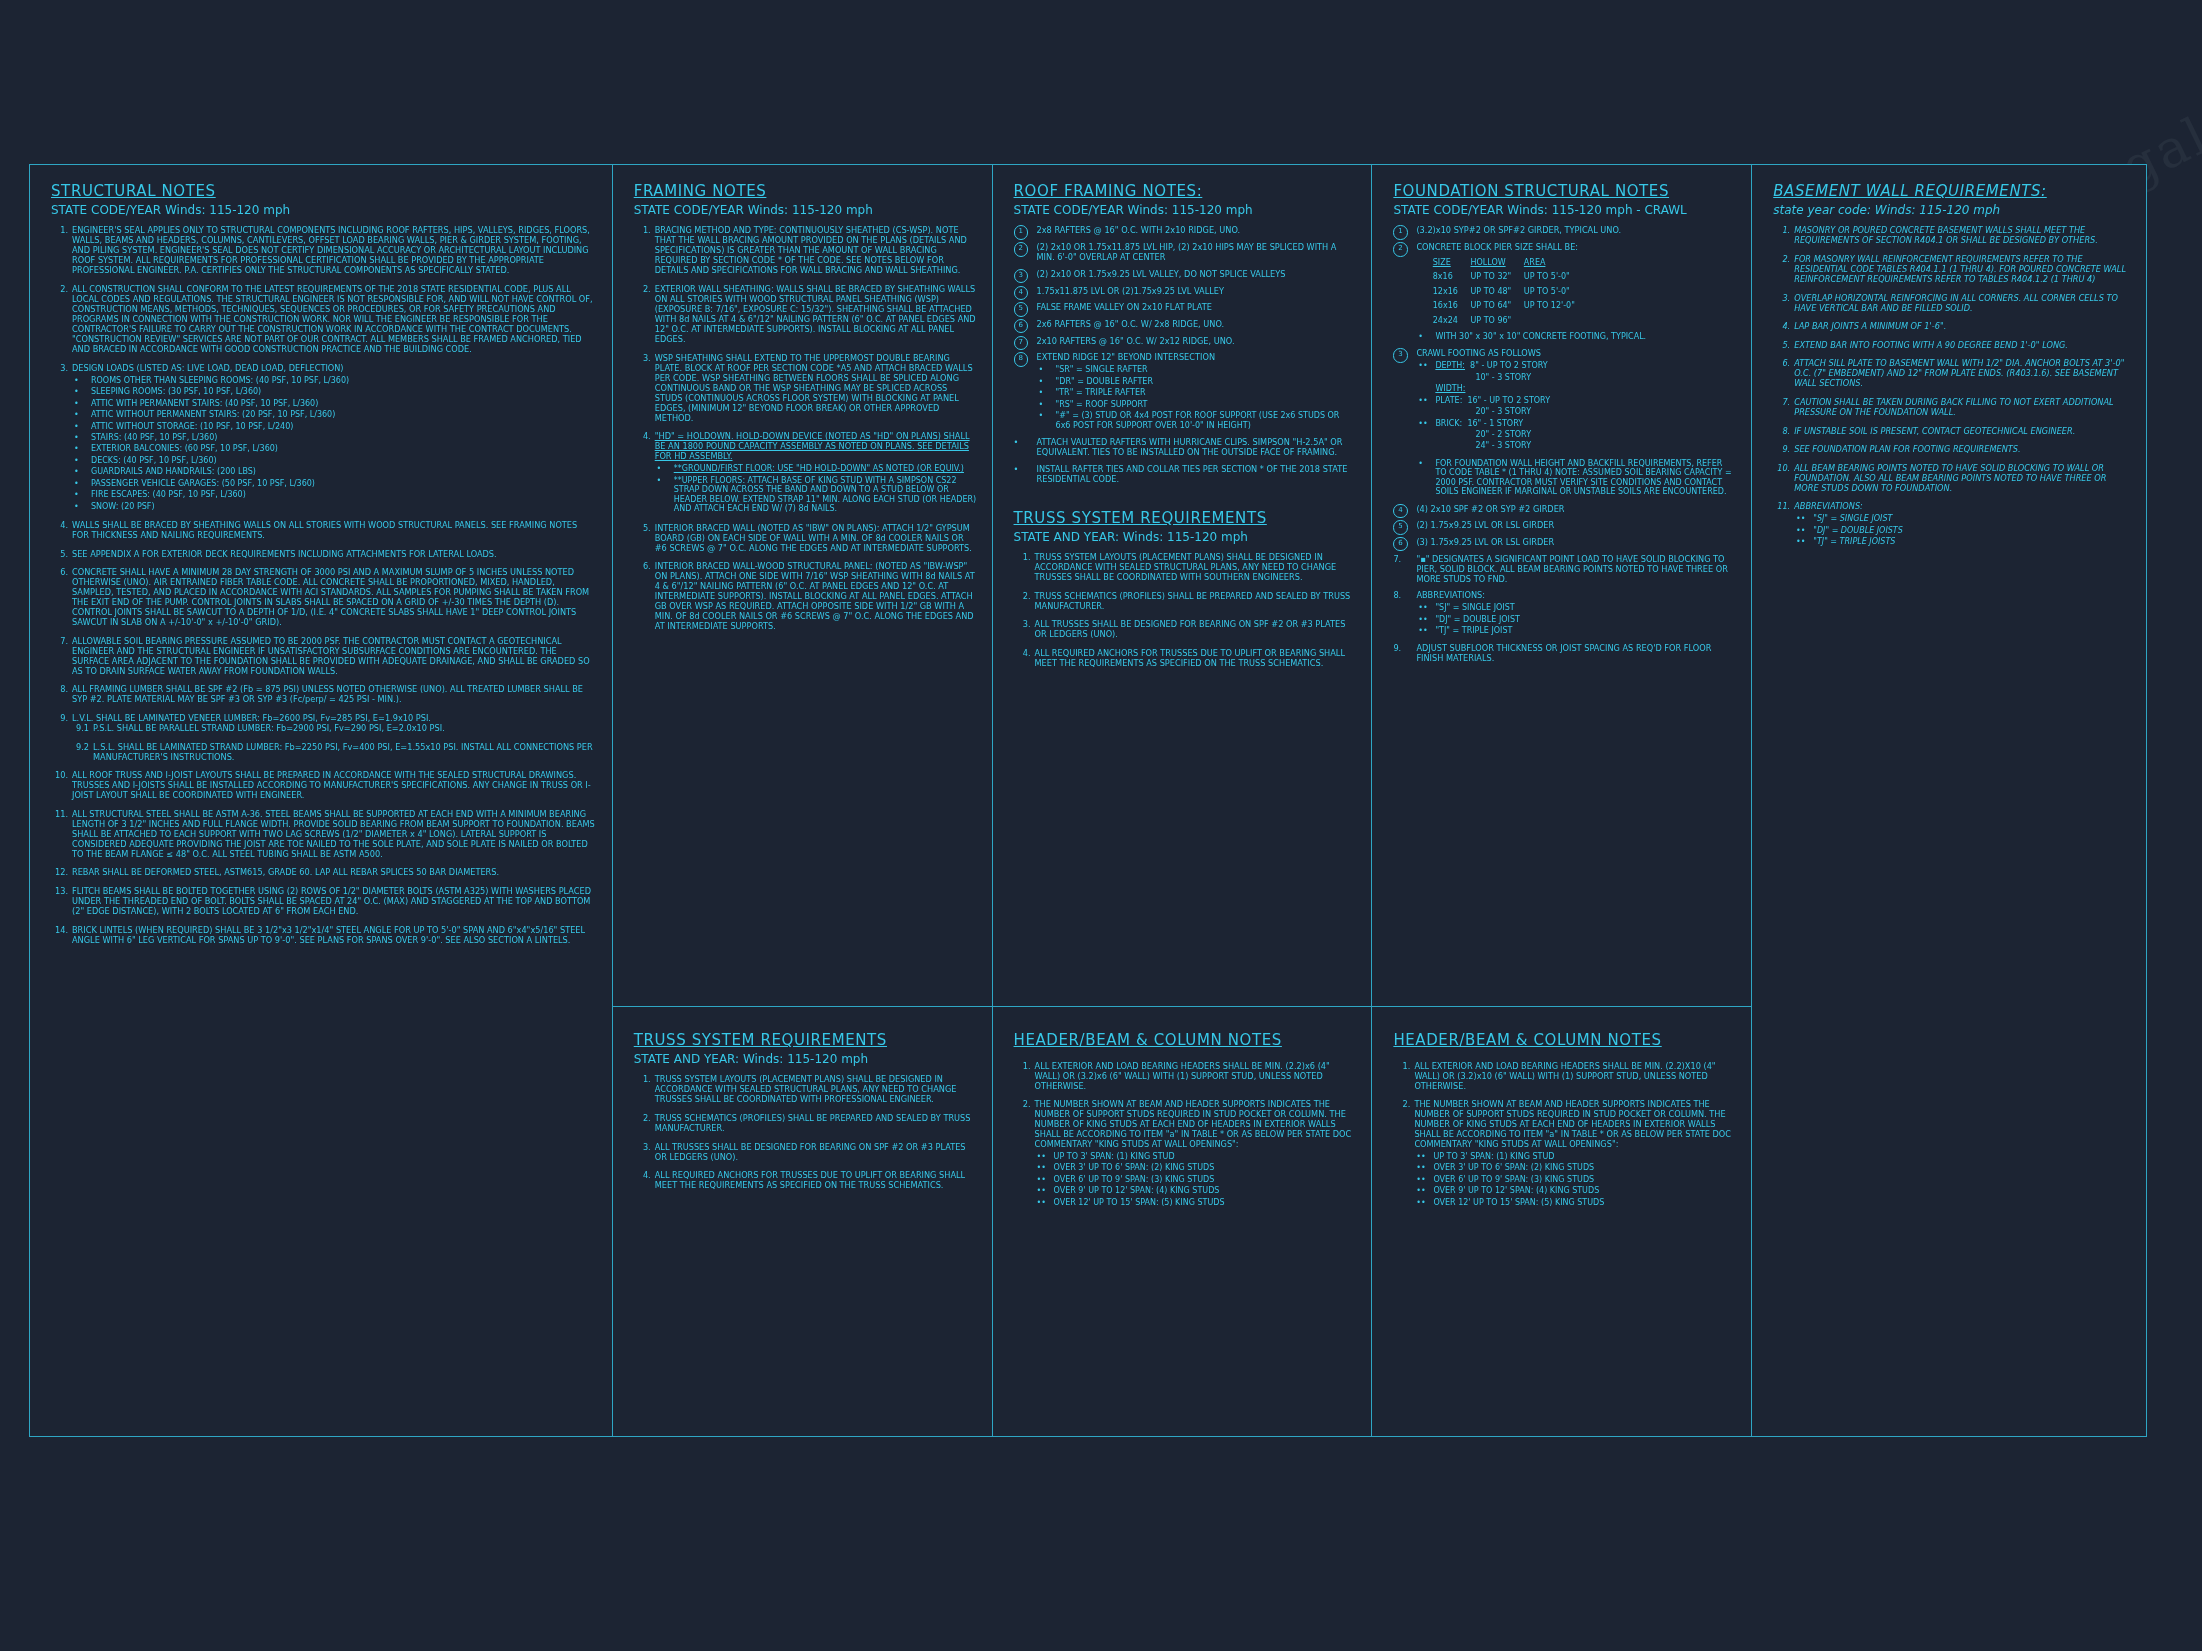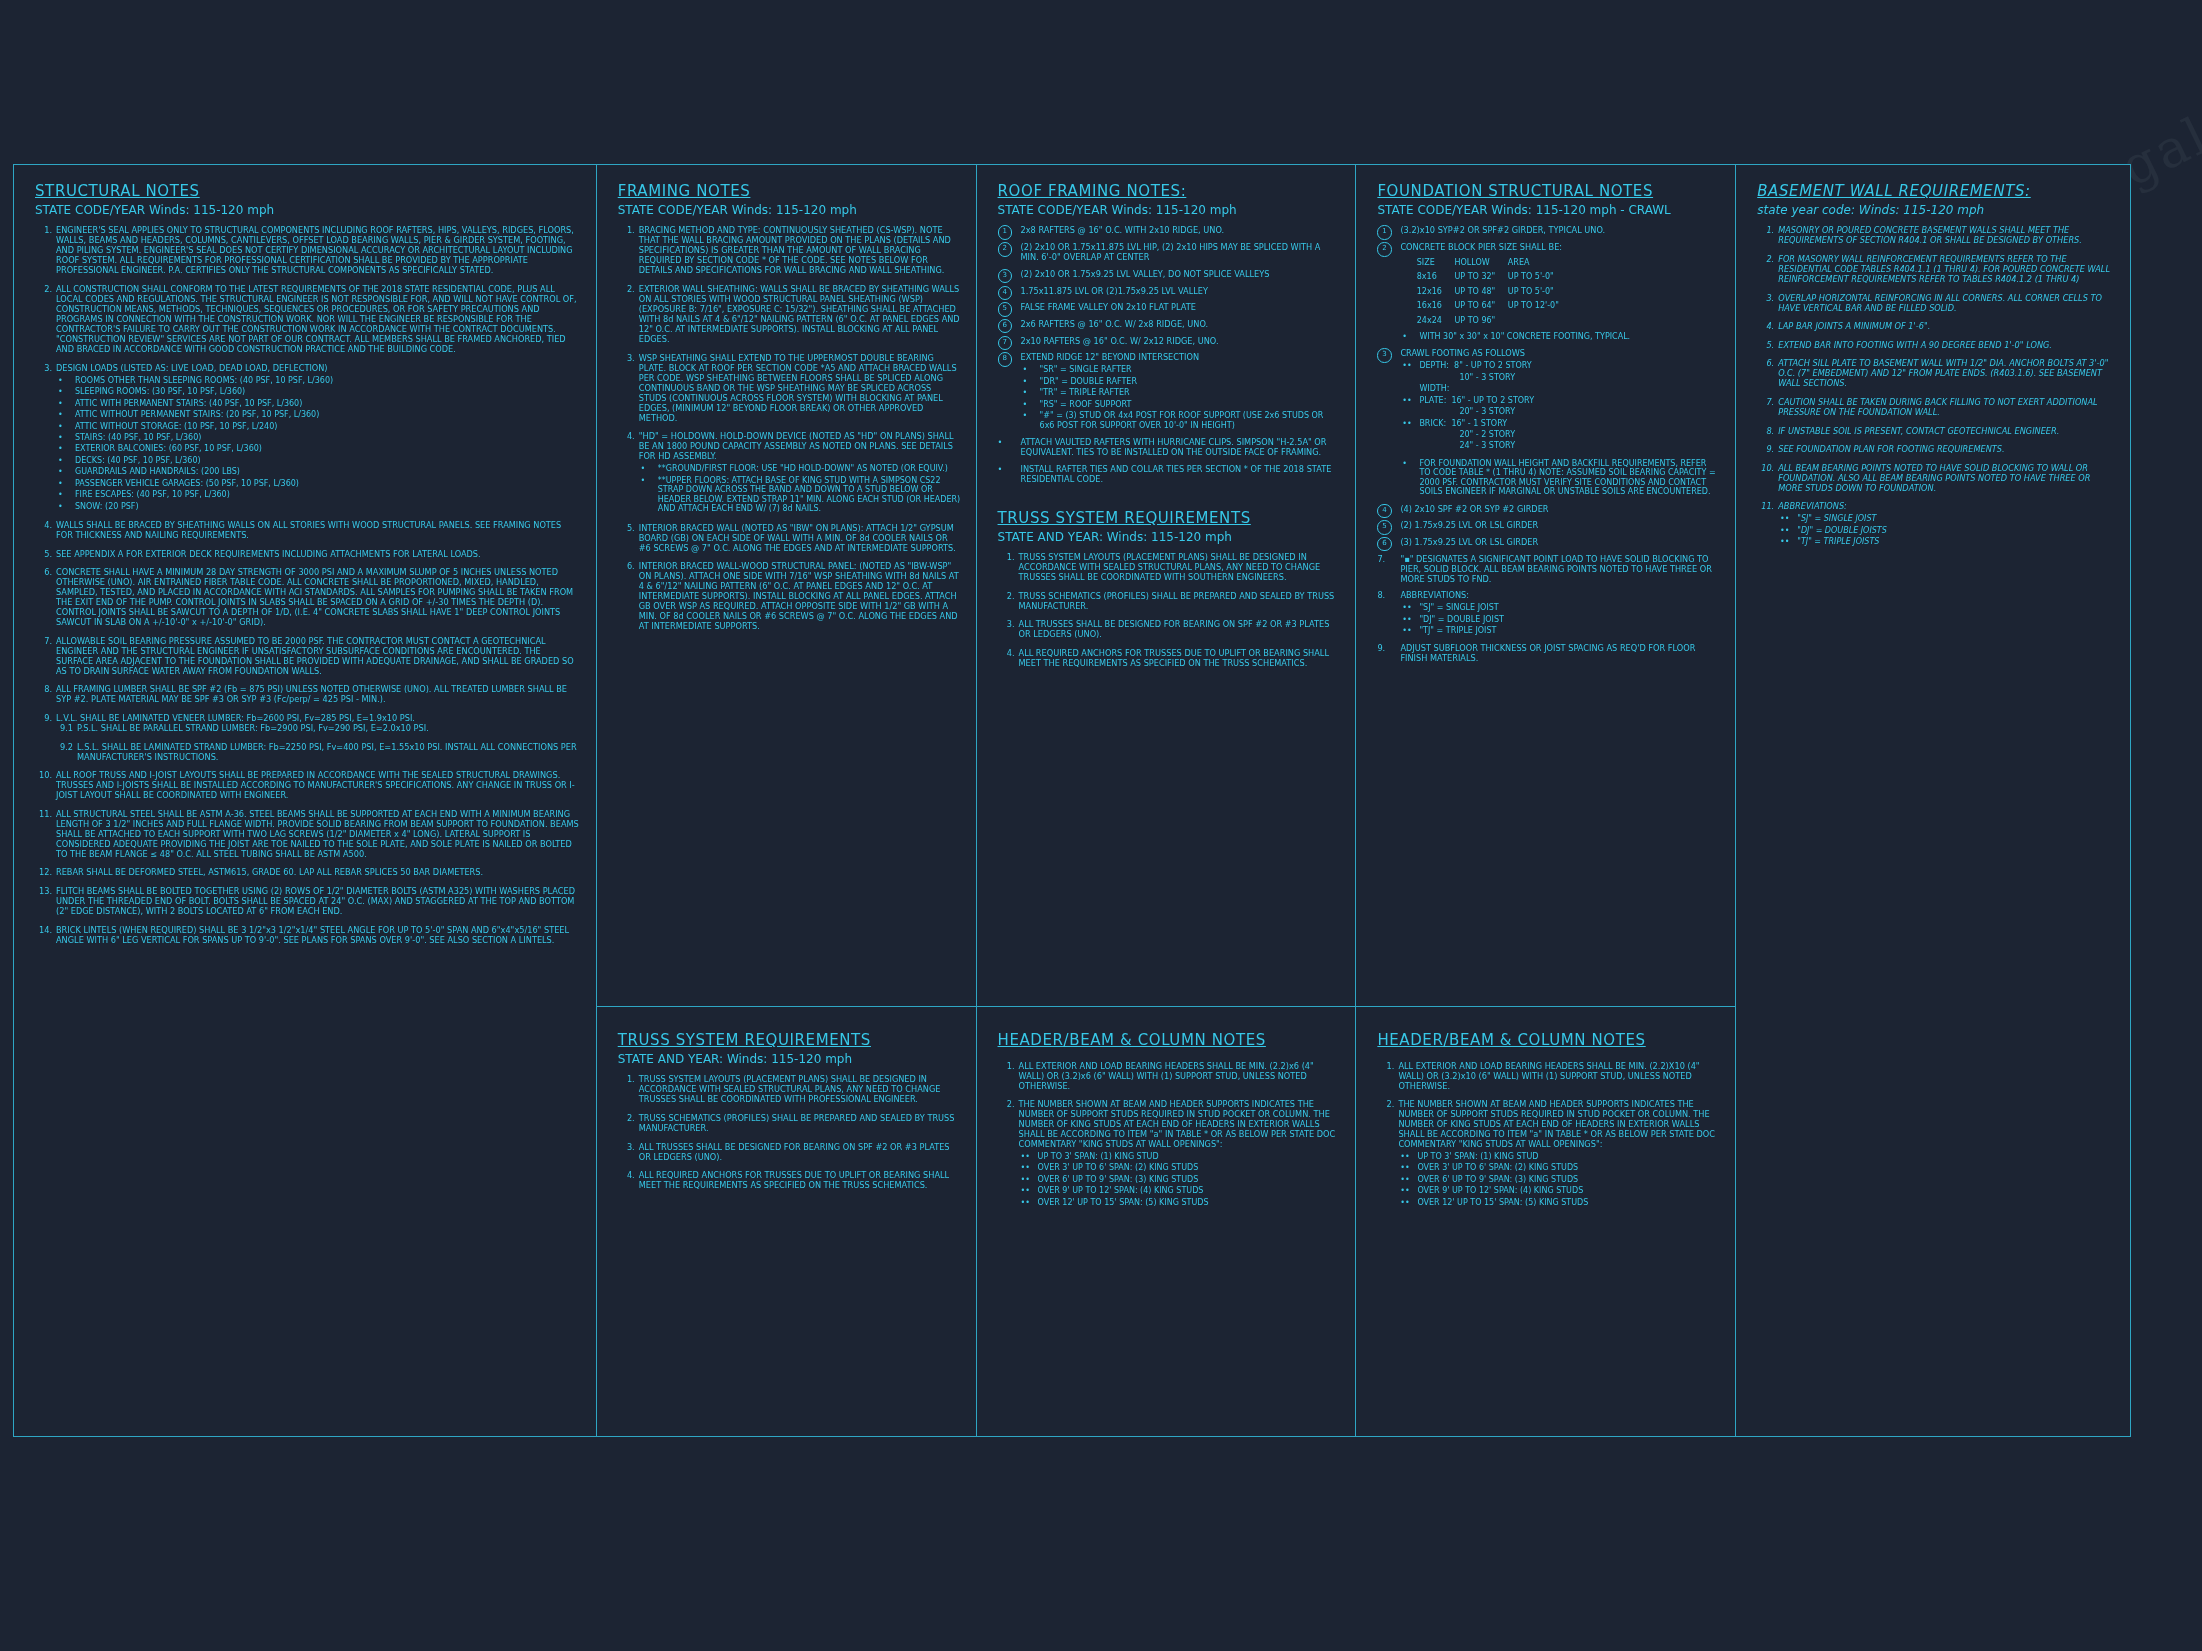--- a/index.html
+++ b/index.html
@@ -1,17 +1,17 @@
 <!DOCTYPE html>
 <html><head>
 <meta charset="utf-8">
 <style>
   html,body{margin:0;padding:0;background:#1c2433;}
   body{width:2202px;height:1652px;font-family:"DejaVu Sans",sans-serif;color:#37c8e8;overflow:hidden;}
-  .sheet{position:absolute;left:13px;top:164px;width:2118px;height:1273px;border:1.9px solid #2ea6c4;box-sizing:border-box;background:#1c2433;}
+  .sheet{position:absolute;left:29px;top:164px;width:2118px;height:1273px;border:1.9px solid #2ea6c4;box-sizing:border-box;background:#1c2433;}
   .watermark{position:absolute;left:0;top:0;width:2202px;height:1652px;pointer-events:none;overflow:hidden;}
   .wm-text{position:absolute;color:rgba(220,230,240,0.055);font-size:52px;font-family:"DejaVu Serif",serif;white-space:nowrap;transform:rotate(-26deg);transform-origin:left top;letter-spacing:2.9px;}
   .wm1{left:411px;top:1233px;}
   .wm2{left:918px;top:965px;}
   .wm3{left:1271px;top:554px;}
   .cols{position:absolute;left:0;top:0;width:100%;height:100%;display:flex;}
   .col{box-sizing:border-box;border-right:1.9px solid #2ea6c4;position:relative;height:100%;}
   .col:last-child{border-right:none;font-style:italic;}
   .c1{width:583px;}
   .c2{width:380px;}
@@ -22,21 +22,21 @@
   .divider{position:absolute;left:0;right:0;border-top:1.9px solid #2ea6c4;}
   h2.blk{font-size:15px;letter-spacing:0.6px;margin:0 0 2.9px 0;text-decoration:underline;font-weight:normal;color:#37c8e8;}
   .sub{font-size:12px;margin:0 0 8.6px 0;color:#37c8e8;}
   ol.lst{list-style:none;margin:0;padding:0;}
   ol.lst>li{position:relative;padding-left:21px;margin-bottom:8.6px;font-size:8.2px;line-height:1.22;color:#37c8e8;}
   ol.lst>li>.num{position:absolute;left:0;top:0;width:17px;text-align:right;}
   .txt{display:block;}
   ul.sub2{list-style:none;margin:2.9px 0 0 0;padding:0;}
   ul.sub2>li{position:relative;padding-left:19px;margin-bottom:1.9px;font-size:8px;line-height:1.2;}
   ul.sub2>li>.b{position:absolute;left:1.9px;top:0;}
-  .u{}
+  .u{text-decoration:underline;}
   .ringnum{display:inline-block;width:12.4px;height:12.4px;line-height:11.5px;border:1px solid #37c8e8;border-radius:50%;text-align:center;font-size:7px;}
   ol.ring{list-style:none;margin:0;padding:0;}
   ol.ring>li{position:relative;padding-left:23px;margin-bottom:6.7px;font-size:8.2px;line-height:1.22;}
   ol.ring>li>.rn{position:absolute;left:0;top:0;}
   .tbl{margin:2.9px 0 0 13.4px;font-size:8px;line-height:1.3;}
   .tbl td{padding-right:9.6px;white-space:nowrap;}
   .block{margin-top:9.6px;}
   .indent{margin-left:17px;}
 </style>
 </head>

